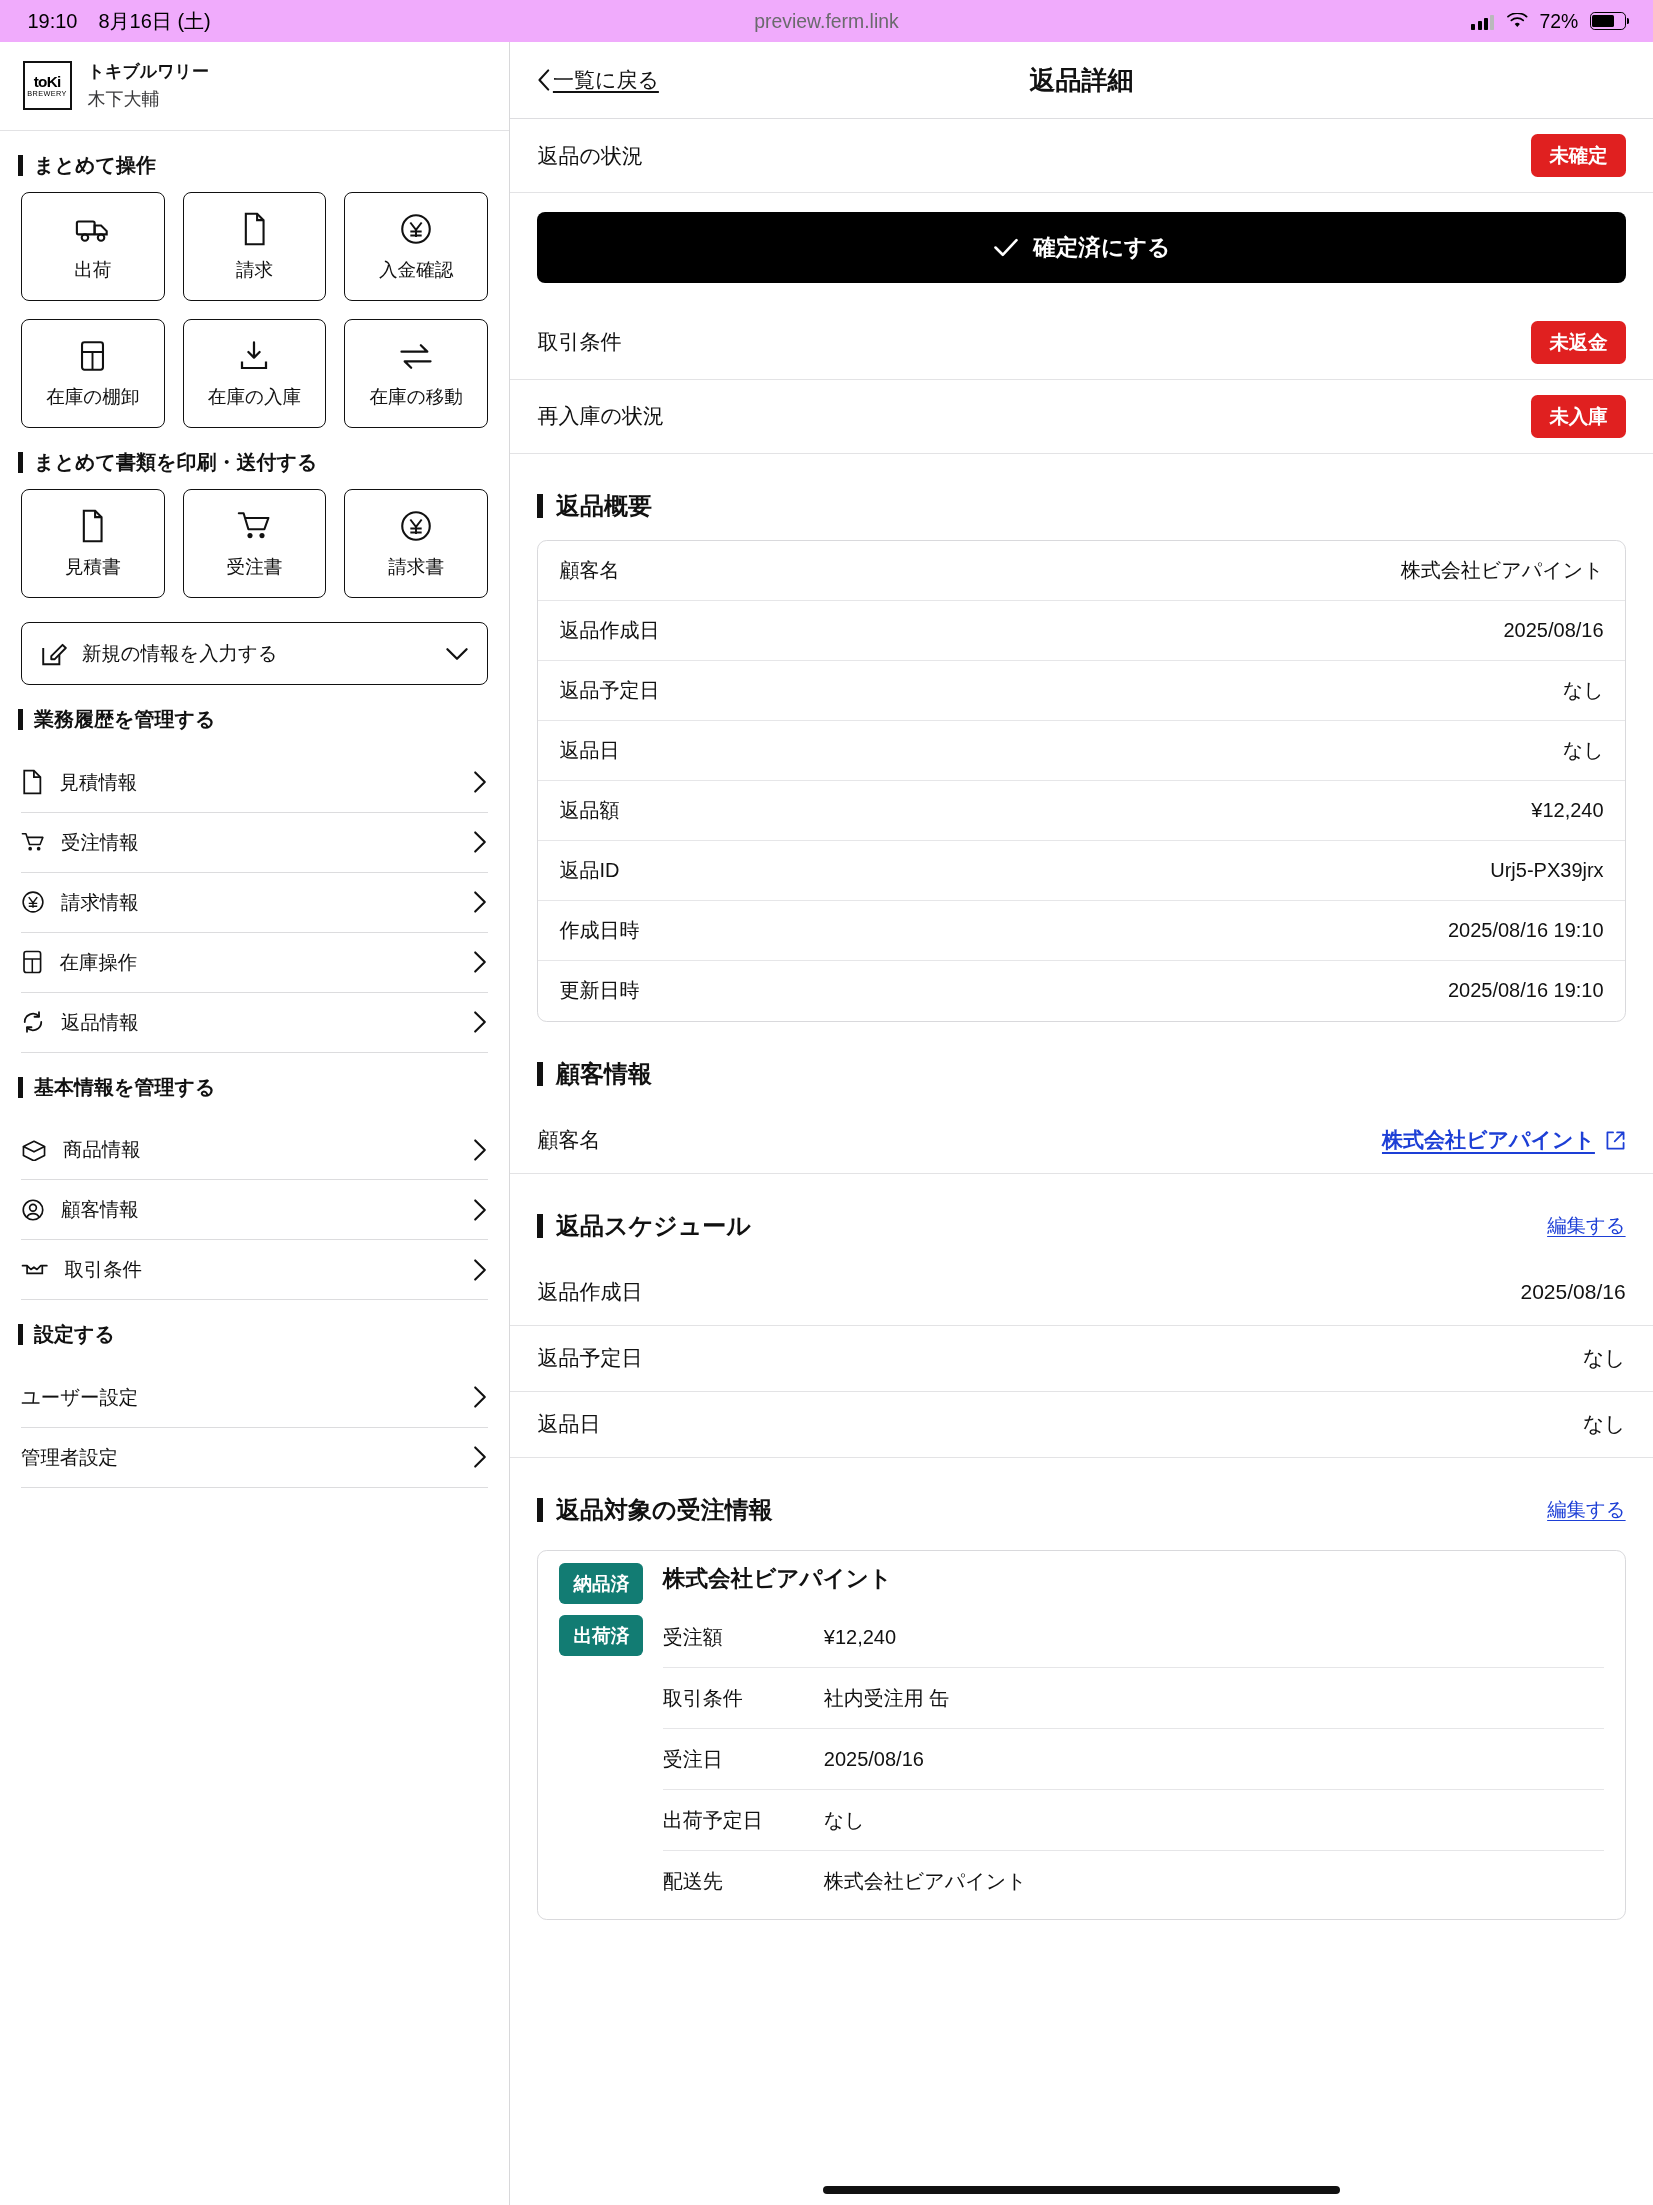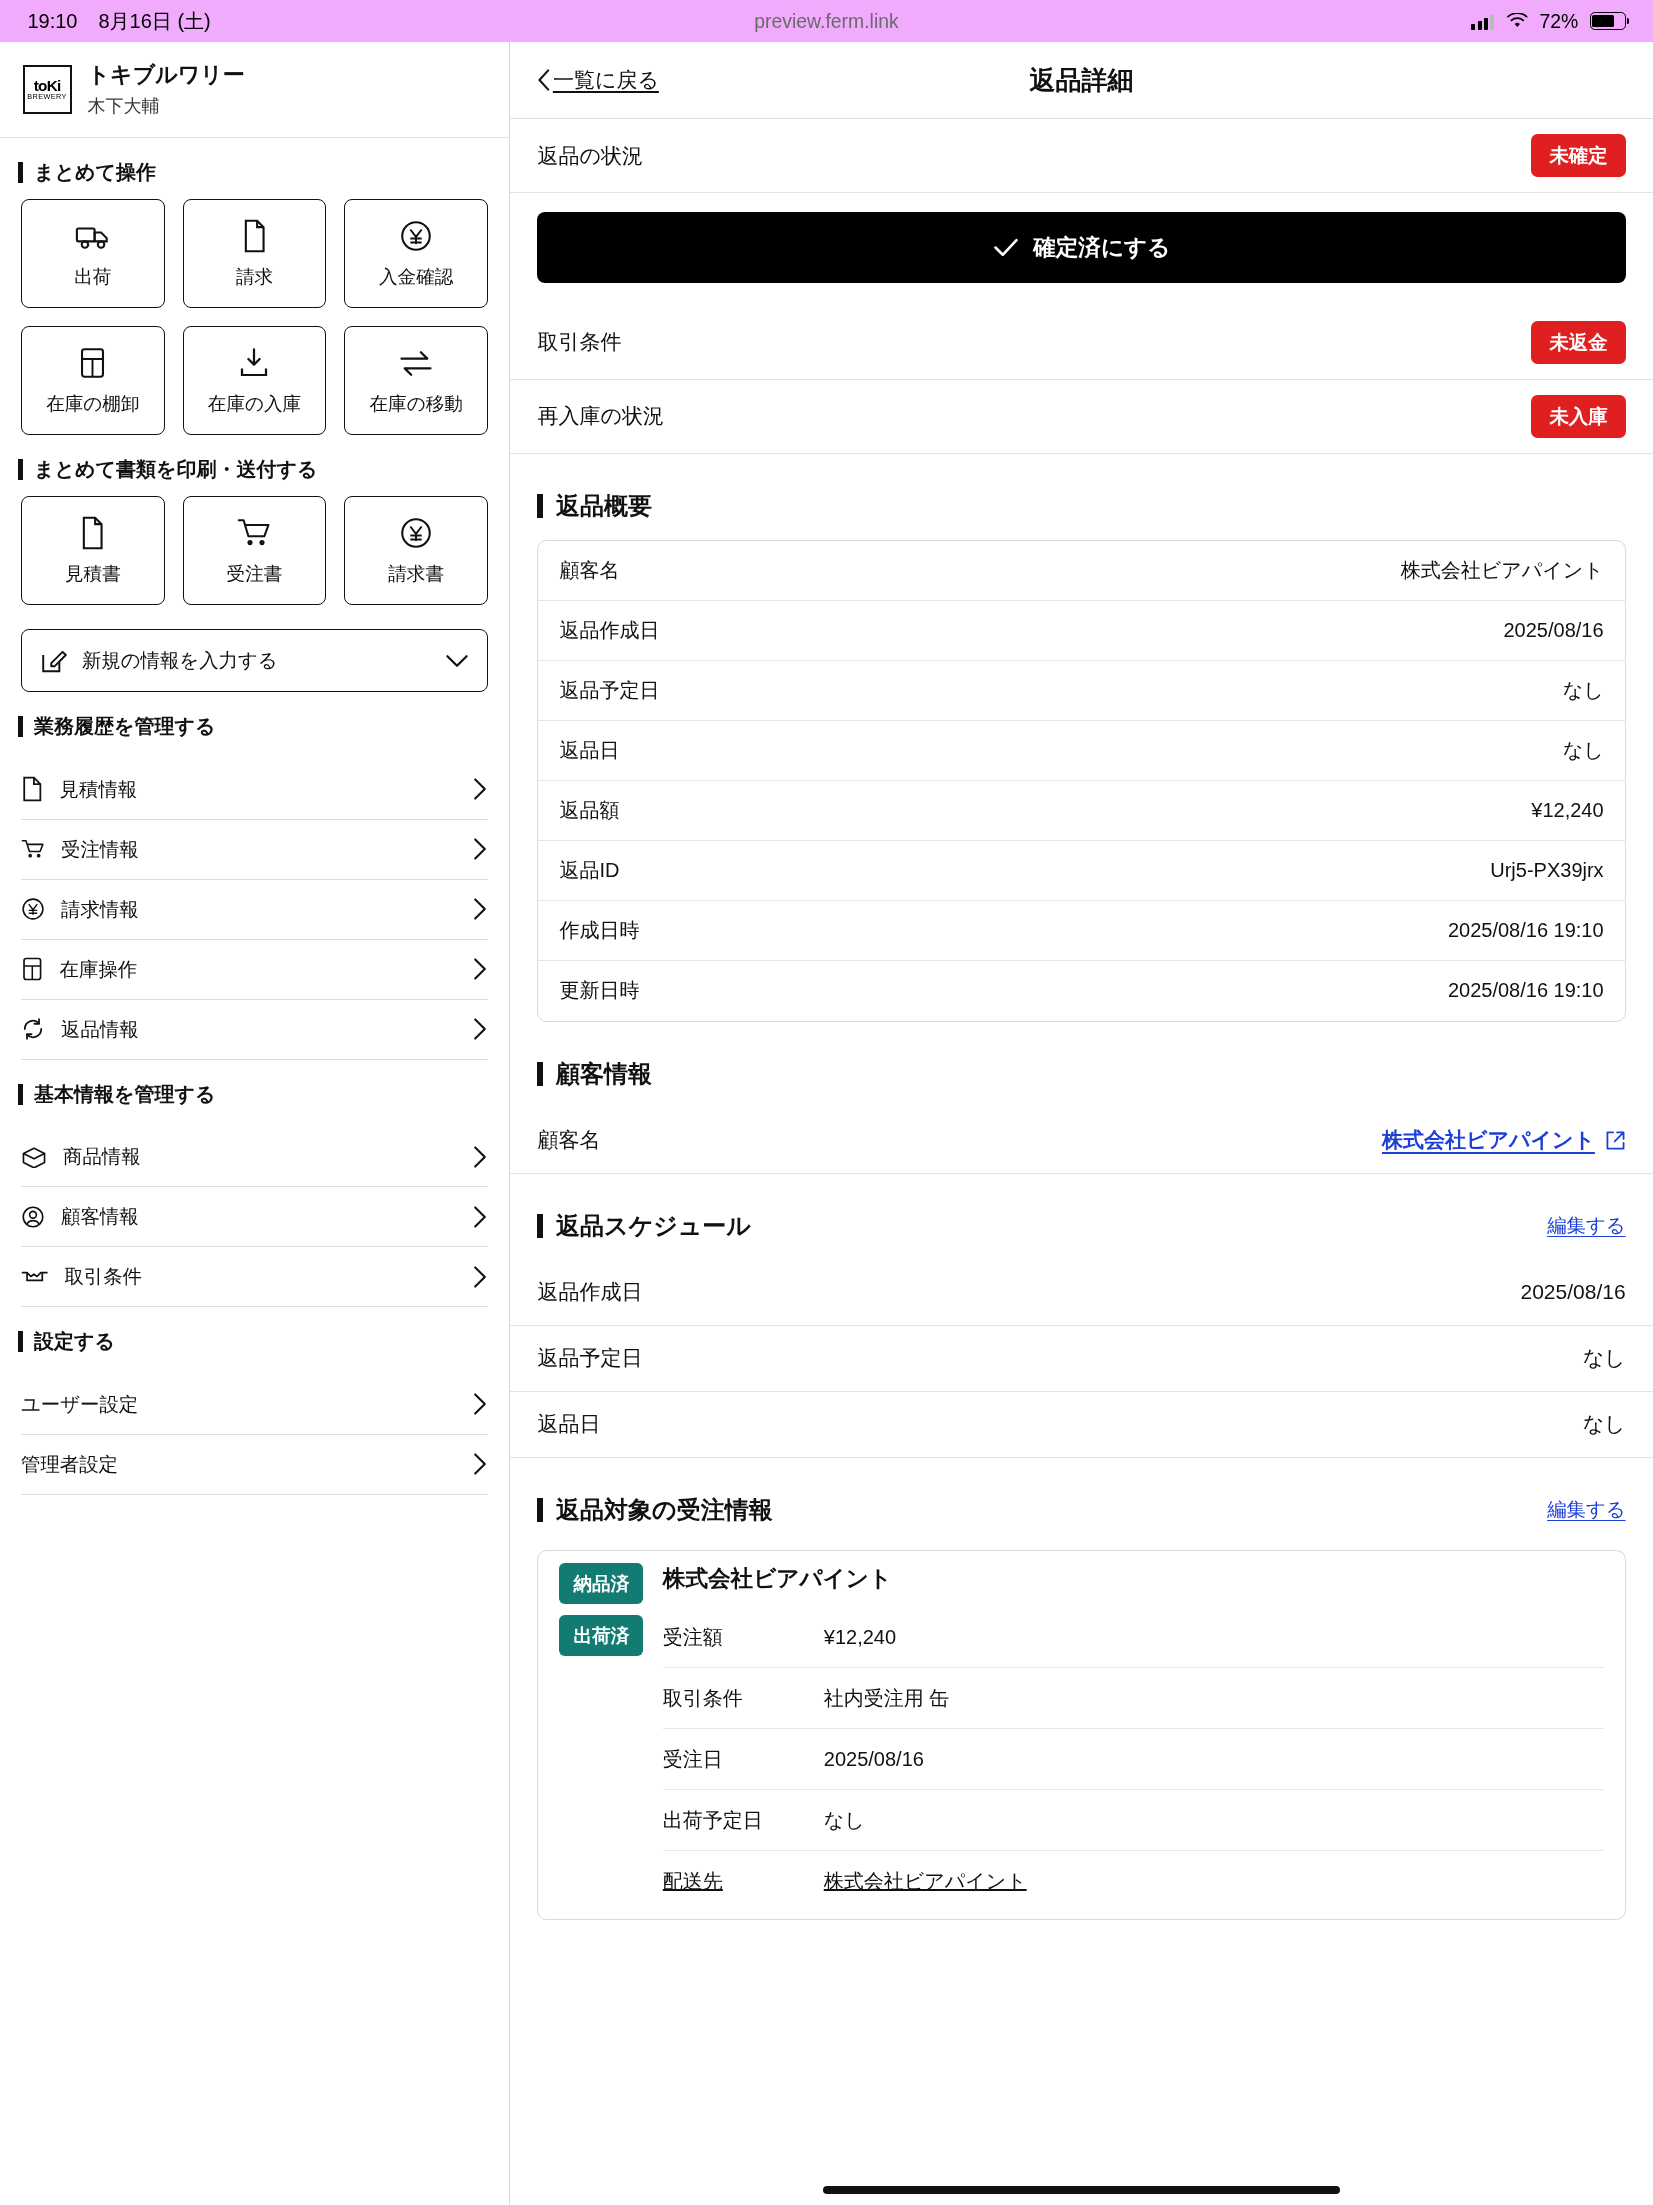--- a/index.html
+++ b/index.html
@@ -81,21 +81,21 @@
   .brand-logo {
     width: 45px; height: 45px;
     border: 2.4px solid #111;
     display: flex; flex-direction: column;
     align-items: center; justify-content: center;
     line-height: 1;
     flex: none;
   }
   .brand-logo b { font-size: 15.3px; letter-spacing: -0.8px; }
   .brand-logo i { font-size: 7.3px; font-style: normal; letter-spacing: 0.4px; }
-  .brand-text .bt1 { font-size: 22px; font-weight: bold; color: #111; }
+  .brand-text .bt1 { font-size: 17px; font-weight: bold; color: #111; }
   .brand-text .bt2 { font-size: 18px; color: #3a3a3c; margin-top: 4px; }
 
   .sec-title {
     display: flex; align-items: center; gap: 11.3px;
     padding: 21px 0 13px 18px;
     font-size: 20px; font-weight: bold; color: #111;
   }
   .sec-title::before {
     content: ""; width: 4.8px; height: 21px; background: #111; display: block;
   }
@@ -257,21 +257,21 @@
   }
   .oc-body { flex: 1; }
   .oc-name { font-size: 22.6px; font-weight: bold; color: #111; margin-bottom: 13px; }
   .oc-row {
     display: flex; align-items: center;
     height: 60px;
     border-bottom: 0.8px solid #e6e6e8;
     font-size: 20px; color: #111;
   }
   .oc-row .k { width: 161px; flex: none; }
-  .oc-row:last-child { border-bottom: none; text-decoration: underline; }
+  .oc-row:last-child { border-bottom: none; }
 
   .homebar {
     position: absolute;
     bottom: 11.3px; left: 0; right: 0;
     display: flex; justify-content: center;
   }
   .homebar i { display:block; width: 517px; height: 8px; background:#111; border-radius: 4.8px; }
   .main-wrap { position: relative; }
   svg { display: block; }
 </style>

